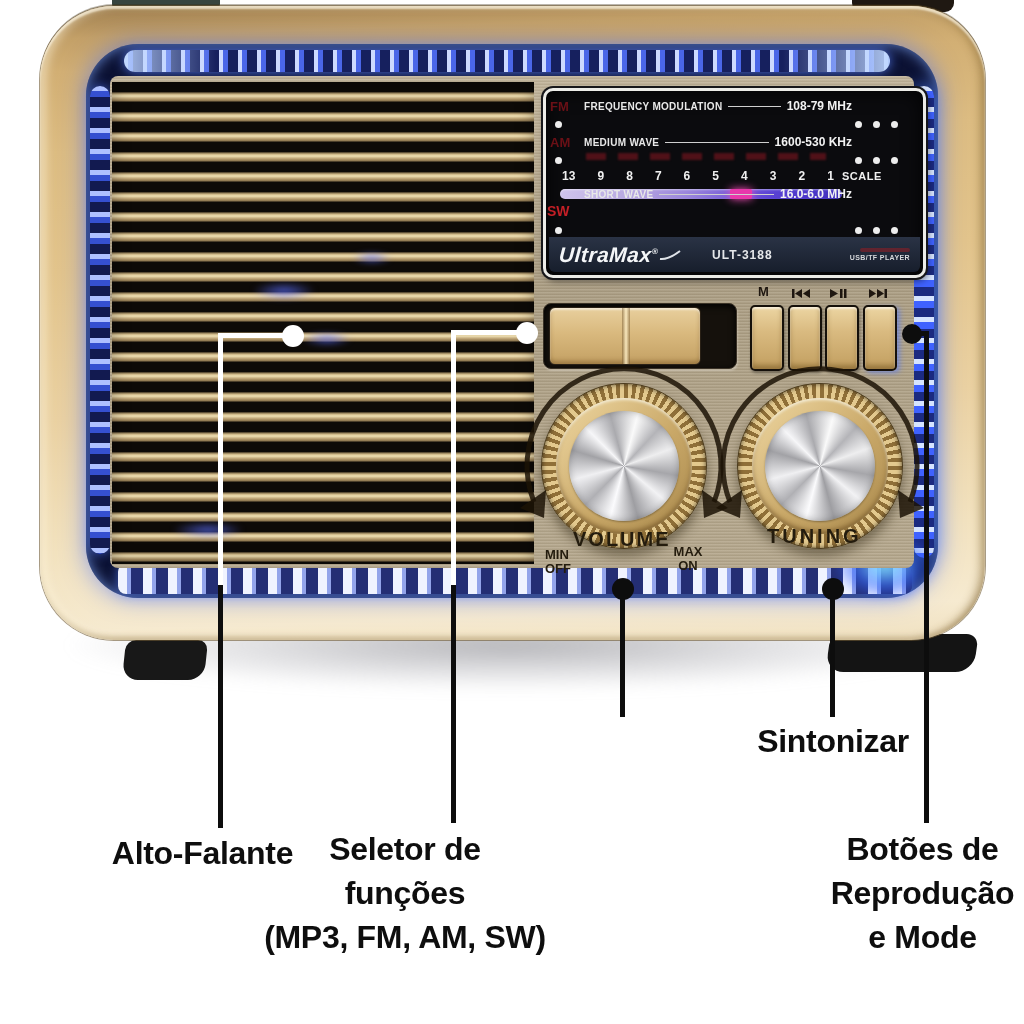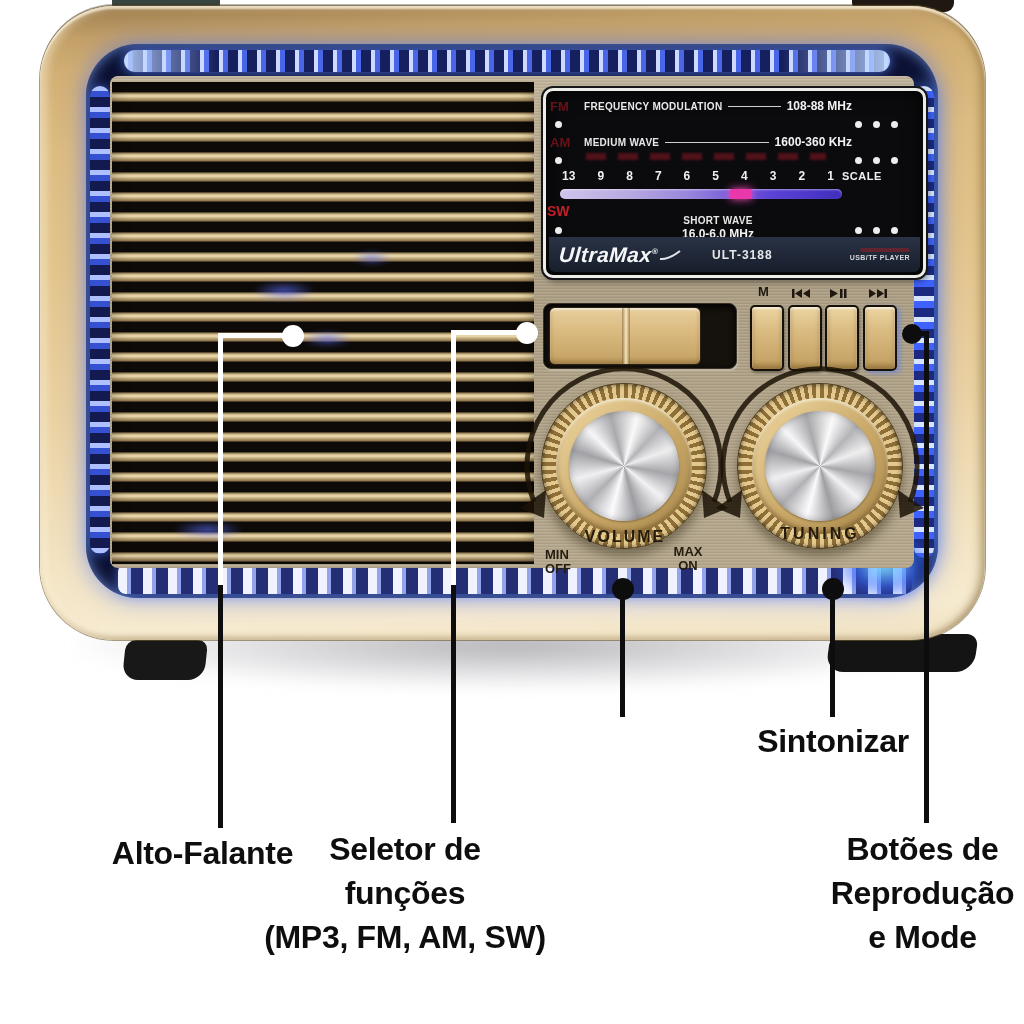--- a/index.html
+++ b/index.html
@@ -110,21 +110,21 @@
     background:repeating-conic-gradient(#8f6f38 0deg 3deg,#e3c98e 3deg 6deg);
     box-shadow:0 7px 11px rgba(40,30,10,.45),inset 0 0 5px rgba(0,0,0,.6);}
   .knob-mid{position:absolute;inset:14px;border-radius:50%;
     background:linear-gradient(135deg,#f0d9a4,#c9a868 55%,#a8884c);
     box-shadow:inset 0 2px 3px rgba(255,255,245,.7),inset 0 -3px 5px rgba(90,60,20,.55);}
   .knob-cap{position:absolute;inset:27px;border-radius:50%;
     background:conic-gradient(from 15deg,#fafafa 0deg,#b4b4b8 28deg,#eeeeef 55deg,#a6a6aa 85deg,#f2f2f4 115deg,#9e9ea2 150deg,#fbfbfd 180deg,#b0b0b4 210deg,#f0f0f2 240deg,#a2a2a6 272deg,#f6f6f8 300deg,#aaaaae 330deg,#fafafa 360deg);
     box-shadow:inset 0 0 7px rgba(0,0,0,.25),0 1px 2px rgba(0,0,0,.3);}
   .arrow{position:absolute;left:-26px;top:-26px;overflow:visible;}
   .klabel{font-size:13px;font-weight:700;color:#241c0e;line-height:14px;margin-top:37px;}
-  .kbig{font-size:16px;font-weight:700;color:#241c0e;text-align:center;}
+  .kbig{font-size:20px;font-weight:700;color:#241c0e;text-align:left;}
 
   
   .co{background:#0d0d0d;}
   .co-w{background:#ffffff;}
   .codot{width:22px;height:22px;border-radius:50%;}
   .codot.w{background:#ffffff;}
   .codot.b{background:#0d0d0d;}
 
   
   .ann{font-size:32px;line-height:44px;font-weight:700;color:#0e0e0e;text-align:center;letter-spacing:-.3px;}
@@ -156,32 +156,32 @@
     <div class="glint" style="left:190px;top:250px;width:50px;height:14px;"></div>
     <div class="glint" style="left:240px;top:170px;width:40px;height:12px;"></div>
     <div class="glint" style="left:60px;top:440px;width:72px;height:16px;"></div>
   </div>
 
   <div class="abs dial">
     <span class="band" style="left:4px;top:8px;">FM</span>
     <div class="drow" style="top:8px;">
       <span class="dname">FREQUENCY MODULATION</span>
       <span class="ddash"></span>
-      <span class="drange">108-88 MHz</span>
+      <span class="drange">108-79 MHz</span>
     </div>
     <span class="dot" style="left:9px;top:30px;"></span>
     <span class="dot" style="left:309px;top:30px;"></span>
     <span class="dot" style="left:327px;top:30px;"></span>
     <span class="dot" style="left:345px;top:30px;"></span>
 
     <span class="band" style="left:4px;top:44px;">AM</span>
     <div class="drow" style="top:44px;">
       <span class="dname">MEDIUM WAVE</span>
       <span class="ddash"></span>
-      <span class="drange">1600-360 KHz</span>
+      <span class="drange">1600-530 KHz</span>
     </div>
     <span class="dot" style="left:9px;top:66px;"></span>
     <span class="dot" style="left:309px;top:66px;"></span>
     <span class="dot" style="left:327px;top:66px;"></span>
     <span class="dot" style="left:345px;top:66px;"></span>
     <div class="smudge"></div>
 
     <div class="scale">
       <span>13</span>
       <span>9</span>
@@ -194,21 +194,21 @@
       <span>2</span>
       <span>1</span>
     </div>
     <span class="scale-label">SCALE</span>
 
     <div class="tbar">
       <span class="tneedle"></span>
     </div>
 
     <span class="band sw" style="left:1px;top:112px;">SW</span>
-    <div class="drow" style="top:124px;flex-direction:column;">
+    <div class="drow" style="top:96px;">
       <span class="dname">SHORT WAVE</span>
       <span class="ddash"></span>
       <span class="drange">16.0-6.0 MHz</span>
     </div>
     <span class="dot" style="left:9px;top:136px;"></span>
     <span class="dot" style="left:309px;top:136px;"></span>
     <span class="dot" style="left:327px;top:136px;"></span>
     <span class="dot" style="left:345px;top:136px;"></span>
 
     <div class="logobar">

